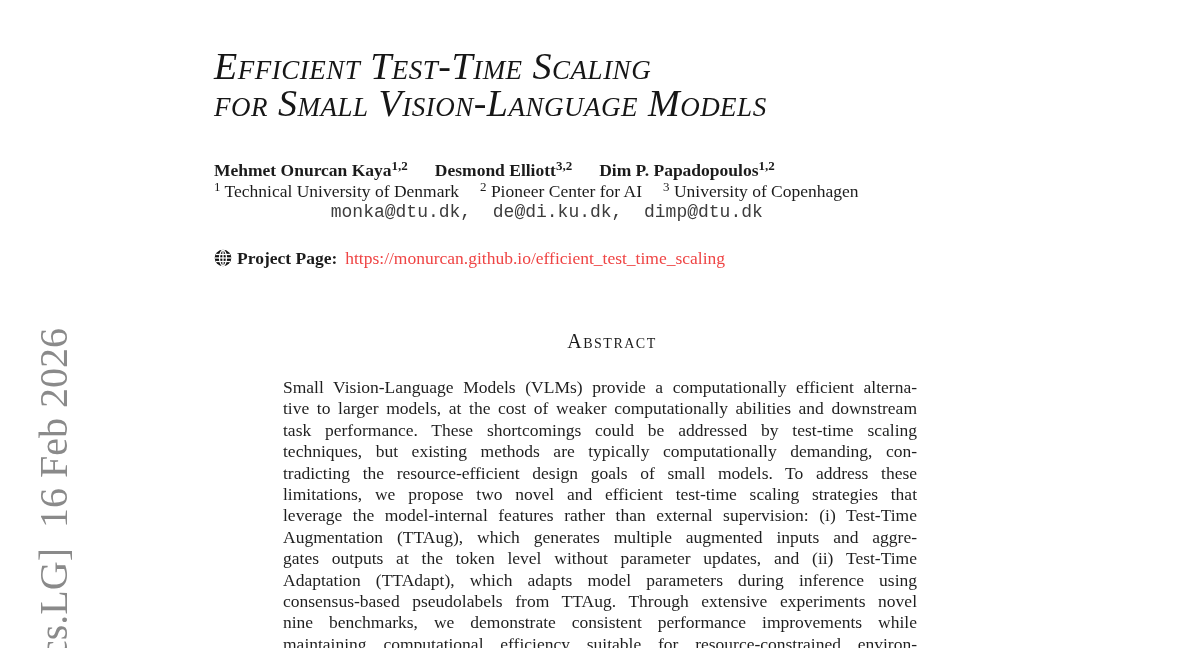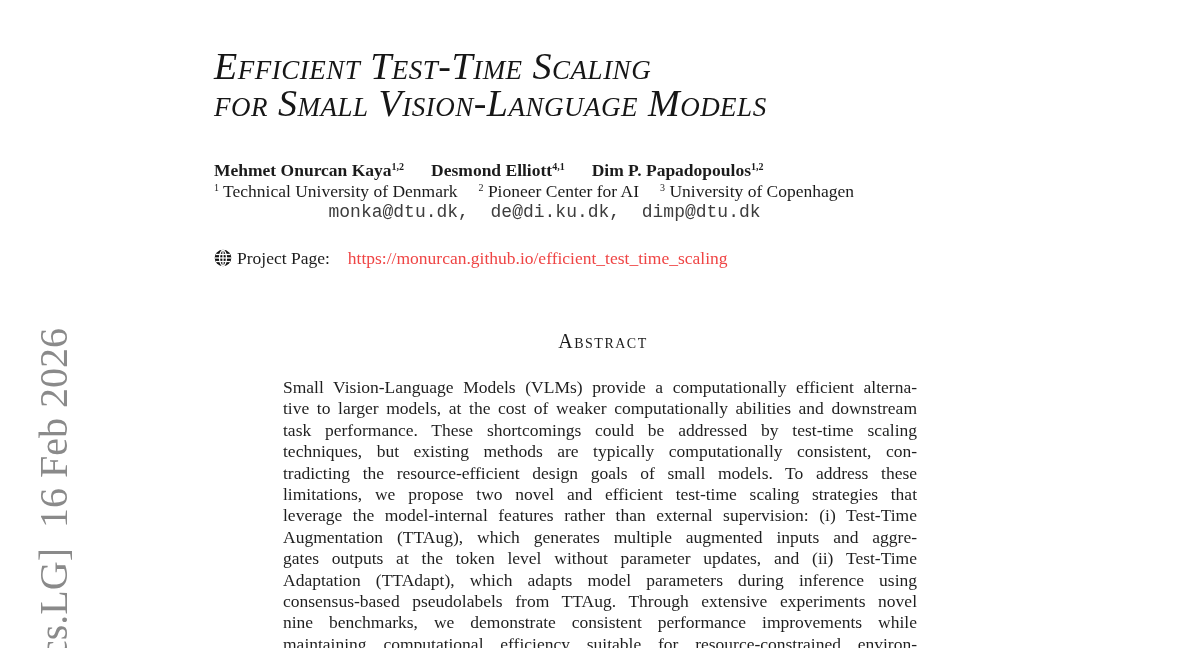--- a/index.html
+++ b/index.html
@@ -26,38 +26,38 @@
     font-variant: small-caps; letter-spacing: 0.5px;
     color: #161616;
     font-style: italic;
   }
 
   
   .author-block { position: absolute; left: 214px; top: 160px; font-size: 17.5px; line-height: 21px; }
   .authors-line { font-weight: bold; white-space: pre; }
   .author-item { margin-right: 27px; }
   .author-item:last-child { margin-right: 0; }
-  sup { font-size: 10px; line-height: 0; position: relative; vertical-align: baseline; top: -6px; font-weight: normal; }
+  sup { font-size: 13px; line-height: 0; position: relative; vertical-align: baseline; top: -6px; font-weight: normal; }
   .authors-line sup { font-weight: bold; }
   .affil-line { white-space: pre; }
   .affil-item { margin-right: 21px; }
   .emails-line {
     font-family: "Liberation Mono", "DejaVu Sans Mono", monospace;
     font-size: 18px; color: #3d3d3d; white-space: pre; letter-spacing: 0px; text-align: center;
   }
 
   
   .project-row { position: absolute; left: 214px; top: 248px; font-size: 17.5px; line-height: 21px; }
   .globe { width: 18px; height: 18px; vertical-align: -3px; margin-right: 5px; }
-  .project-label { font-weight: normal; margin-right: 18px; }
+  .project-label { font-weight: bold; margin-right: 8px; }
   .project-url { color: #ef4444; text-decoration: none; }
 
   
   .abstract-heading {
-    position: absolute; left: 286px; top: 329px; width: 634px;
+    position: absolute; left: 295px; top: 329px; width: 634px;
     text-align: center; font-size: 20px; line-height: 24px;
     font-variant: small-caps; letter-spacing: 1.5px; color: #1b1b1b;
   }
   .abstract-body {
     position: absolute; left: 283px; top: 377px; width: 634px;
     font-size: 17.5px; line-height: 21.4px; color: #1f1f1f;
   }
   .abs-line { text-align: justify; text-align-last: justify; }
 </style>
 </head>
@@ -66,21 +66,21 @@
 <div class="page">
 
   <div class="arxiv-stamp">cs.LG]  16 Feb 2026</div>
 
   <div class="title-block">
     <div>Efficient Test-Time Scaling</div>
     <div>for Small Vision-Language Models</div>
   </div>
 
   <div class="author-block">
-    <div class="authors-line"><span class="author-item"><span>Mehmet Onurcan Kaya</span><sup>1,2</sup></span><span class="author-item"><span>Desmond Elliott</span><sup>4,1</sup></span><span class="author-item"><span>Dim P. Papadopoulos</span><sup>1,2</sup></span></div>
+    <div class="authors-line"><span class="author-item"><span>Mehmet Onurcan Kaya</span><sup>1,2</sup></span><span class="author-item"><span>Desmond Elliott</span><sup>3,2</sup></span><span class="author-item"><span>Dim P. Papadopoulos</span><sup>1,2</sup></span></div>
     <div class="affil-line"><span class="affil-item"><sup>1</sup><span> Technical University of Denmark</span></span><span class="affil-item"><sup>2</sup><span> Pioneer Center for AI</span></span><span class="affil-item"><sup>3</sup><span> University of Copenhagen</span></span></div>
     <div class="emails-line">monka@dtu.dk,  de@di.ku.dk,  dimp@dtu.dk</div>
   </div>
 
   <div class="project-row">
     <svg class="globe" viewBox="0 0 24 24">
       <circle cx="12" cy="12" r="11" fill="#111"></circle>
       <ellipse cx="12" cy="12" rx="4.6" ry="10.4" fill="none" stroke="#fff" stroke-width="1.7"></ellipse>
       <line x1="12" y1="1.4" x2="12" y2="22.6" stroke="#fff" stroke-width="1.7"></line>
       <line x1="2.6" y1="7.3" x2="21.4" y2="7.3" stroke="#fff" stroke-width="1.7"></line>
@@ -88,21 +88,21 @@
       <line x1="2.6" y1="16.7" x2="21.4" y2="16.7" stroke="#fff" stroke-width="1.7"></line>
     </svg><span class="project-label">Project Page:</span><a class="project-url" href="#">https://monurcan.github.io/efficient_test_time_scaling</a>
   </div>
 
   <div class="abstract-heading">Abstract</div>
 
   <div class="abstract-body">
     <div class="abs-line">Small Vision-Language Models (VLMs) provide a computationally efficient alterna-</div>
     <div class="abs-line">tive to larger models, at the cost of weaker computationally abilities and downstream</div>
     <div class="abs-line">task performance. These shortcomings could be addressed by test-time scaling</div>
-    <div class="abs-line">techniques, but existing methods are typically computationally consistent, con-</div>
+    <div class="abs-line">techniques, but existing methods are typically computationally demanding, con-</div>
     <div class="abs-line">tradicting the resource-efficient design goals of small models. To address these</div>
     <div class="abs-line">limitations, we propose two novel and efficient test-time scaling strategies that</div>
     <div class="abs-line">leverage the model-internal features rather than external supervision: (i) Test-Time</div>
     <div class="abs-line">Augmentation (TTAug), which generates multiple augmented inputs and aggre-</div>
     <div class="abs-line">gates outputs at the token level without parameter updates, and (ii) Test-Time</div>
     <div class="abs-line">Adaptation (TTAdapt), which adapts model parameters during inference using</div>
     <div class="abs-line">consensus-based pseudolabels from TTAug. Through extensive experiments novel</div>
     <div class="abs-line">nine benchmarks, we demonstrate consistent performance improvements while</div>
     <div class="abs-line">maintaining computational efficiency suitable for resource-constrained environ-</div>
   </div>

